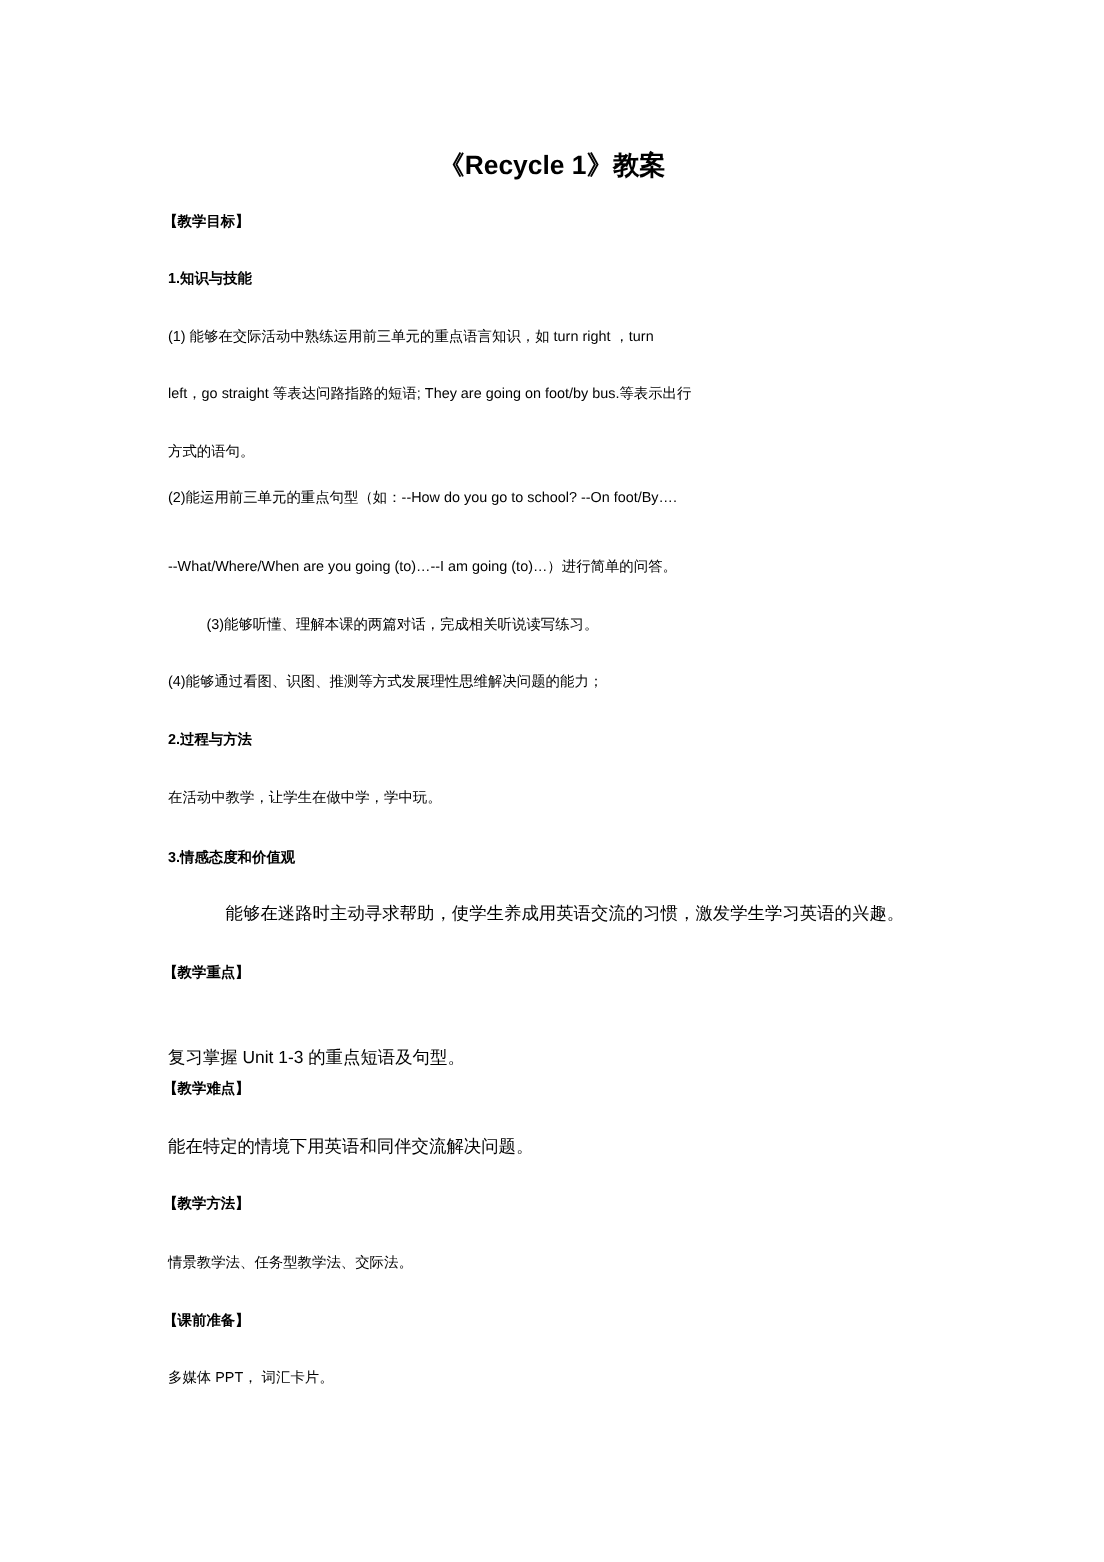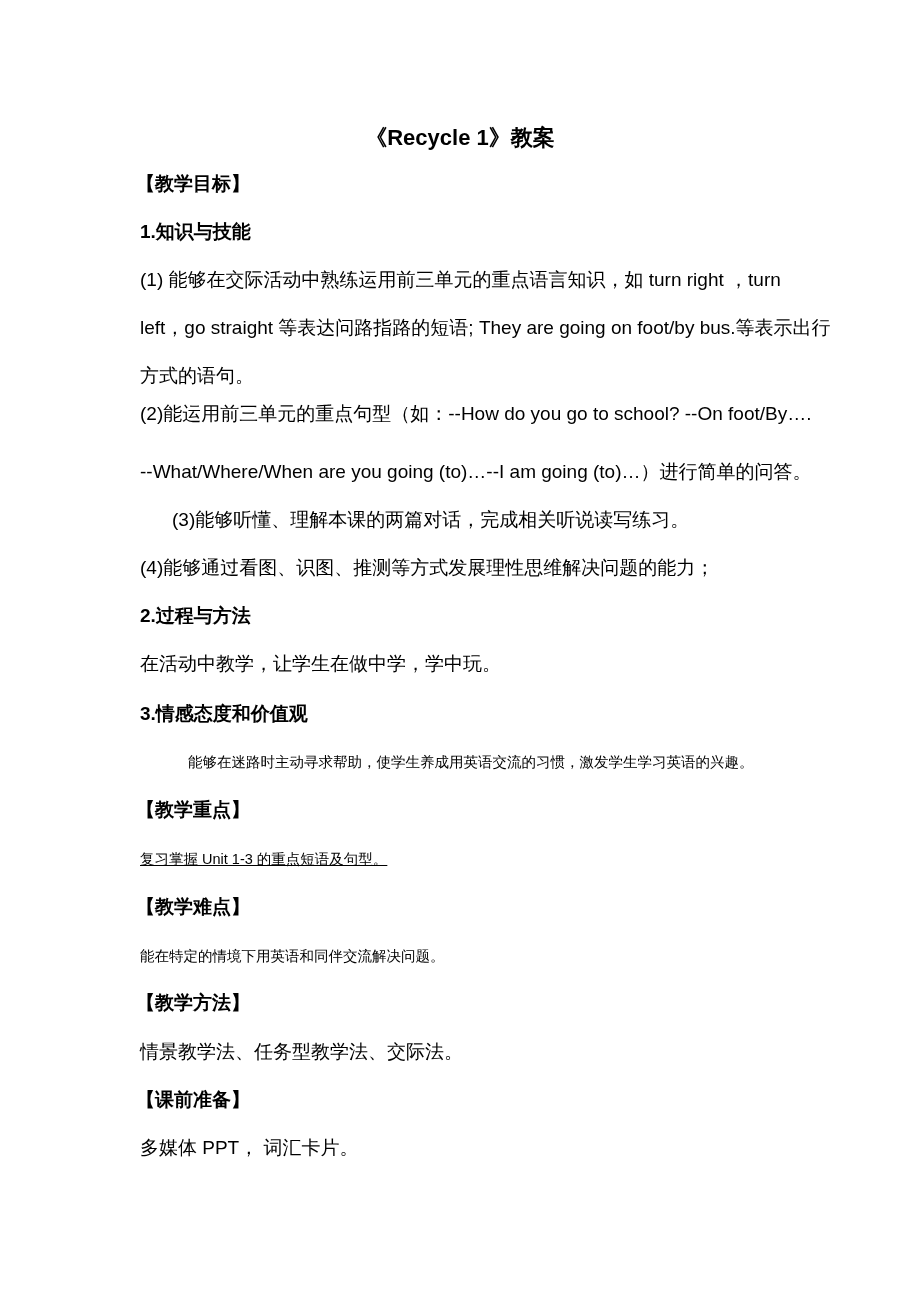--- a/index.html
+++ b/index.html
@@ -14,21 +14,21 @@
     .page {
       position: absolute;
       left: 140px;
       top: 0;
       width: 645px;
     }
     .line {
       position: absolute;
       left: 0;
       white-space: nowrap;
-      font-size: 19px;
+      font-size: 12px;
       line-height: 20px;
     }
     .title {
       position: absolute;
       left: 0;
       width: 640px;
       text-align: center;
       font-size: 22px;
       font-weight: bold;
       line-height: 28px;
@@ -59,21 +59,21 @@
 
   <div class="line" style="top:558px;">(4)能够通过看图、识图、推测等方式发展理性思维解决问题的能力；</div>
 
   <div class="line bold" style="top:606px;">2.过程与方法</div>
   <div class="line" style="top:654px;">在活动中教学，让学生在做中学，学中玩。</div>
 
   <div class="line bold" style="top:704px;">3.情感态度和价值观</div>
   <div class="line small" style="top:752px;margin-left:48px;">能够在迷路时主动寻求帮助，使学生养成用英语交流的习惯，激发学生学习英语的兴趣。</div>
 
   <div class="line bold heading-bracket" style="top:800px;">【教学重点】</div>
-  <div class="line small" style="top:849px;text-decoration:underline;">复习掌握 Unit 1-3 的重点短语及句型。</div>
+  <div class="line small" style="top:872px;">复习掌握 Unit 1-3 的重点短语及句型。</div>
 
   <div class="line bold heading-bracket" style="top:897px;">【教学难点】</div>
   <div class="line small" style="top:946px;text-align:right;">能在特定的情境下用英语和同伴交流解决问题。</div>
 
   <div class="line bold heading-bracket" style="top:993px;">【教学方法】</div>
   <div class="line" style="top:1042px;">情景教学法、任务型教学法、交际法。</div>
 
   <div class="line bold heading-bracket" style="top:1090px;">【课前准备】</div>
   <div class="line" style="top:1138px;">多媒体 PPT，  词汇卡片。</div>
 

